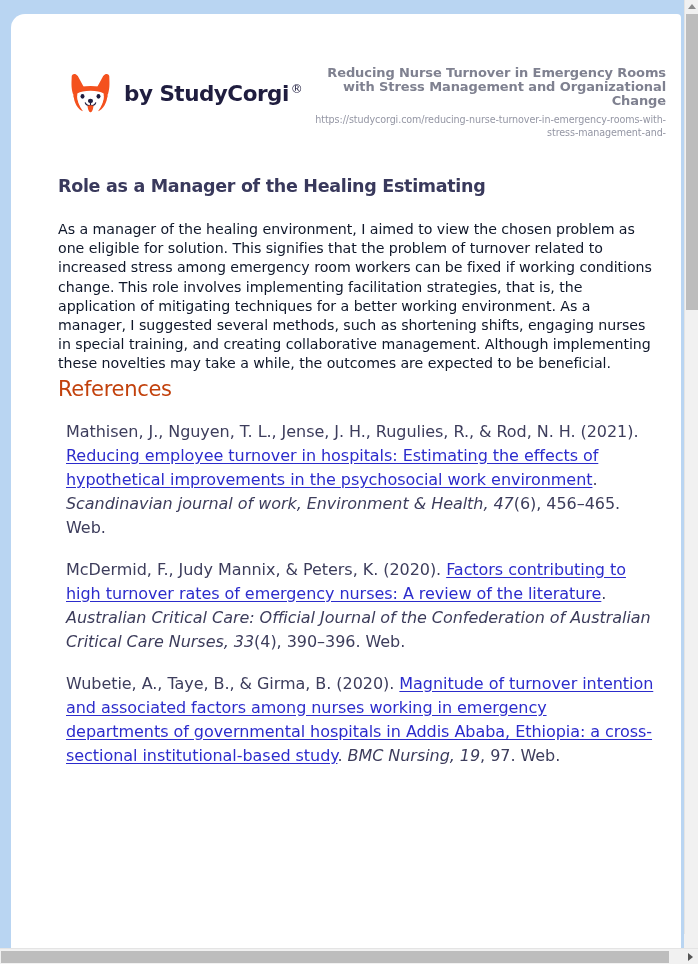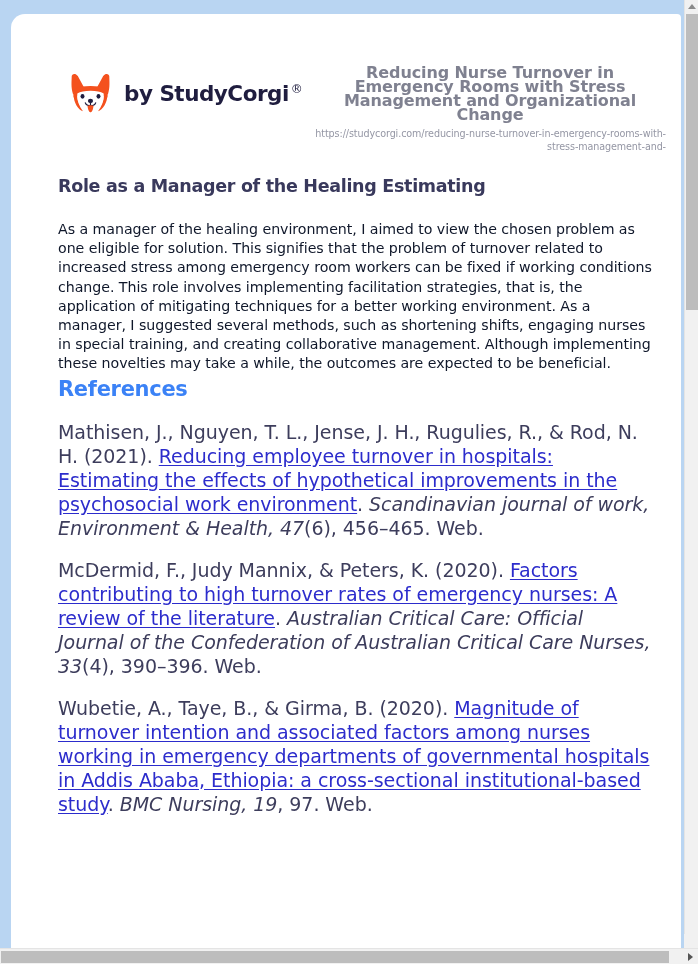--- a/index.html
+++ b/index.html
@@ -71,25 +71,24 @@
 
   #header-meta {
     position: absolute;
     right: 15px; top: 52px;
     width: 352px;
     text-align: right;
   }
   #header-title {
     font-family: "DejaVu Sans", sans-serif;
     font-weight: bold;
-    font-size: 16px;
+    font-size: 13px;
     line-height: 14px;
     color: #7f8190;
     letter-spacing: -0.1px;
-    text-align: center;
   }
   #header-url {
     margin-top: 5px;
     font-family: "DejaVu Sans", sans-serif;
     font-size: 9.6px;
     line-height: 13px;
     color: #9496a4;
     letter-spacing: -0.1px;
     word-break: break-all;
     text-align: right;
@@ -116,34 +115,34 @@
     font-family: "DejaVu Sans", sans-serif;
     font-size: 14.2px;
     line-height: 19.2px;
     color: #0f172a;
     margin: 0;
     letter-spacing: -0.05px;
   }
 
   #references-heading {
     font-family: "DejaVu Sans", sans-serif;
-    font-weight: bold;
+    font-weight: normal;
     font-size: 21px;
     line-height: 26px;
-    color: #3b82f6;
+    color: #c2410c;
     letter-spacing: -0.3px;
     margin: 2px 0 18px 0;
   }
 
   .reference {
     font-family: "DejaVu Sans", sans-serif;
-    font-size: 19px;
+    font-size: 16px;
     line-height: 24px;
     color: #3d3d5c;
-    margin: 0 0 18px 0;
+    margin: 0 0 18px 8px;
     letter-spacing: -0.05px;
   }
   .reference:last-child { margin-bottom: 0; }
   .ref-link {
     color: #2c2ccc;
     text-decoration: underline;
     text-underline-offset: 2px;
   }
   .ref-italic { font-style: italic; }
 

